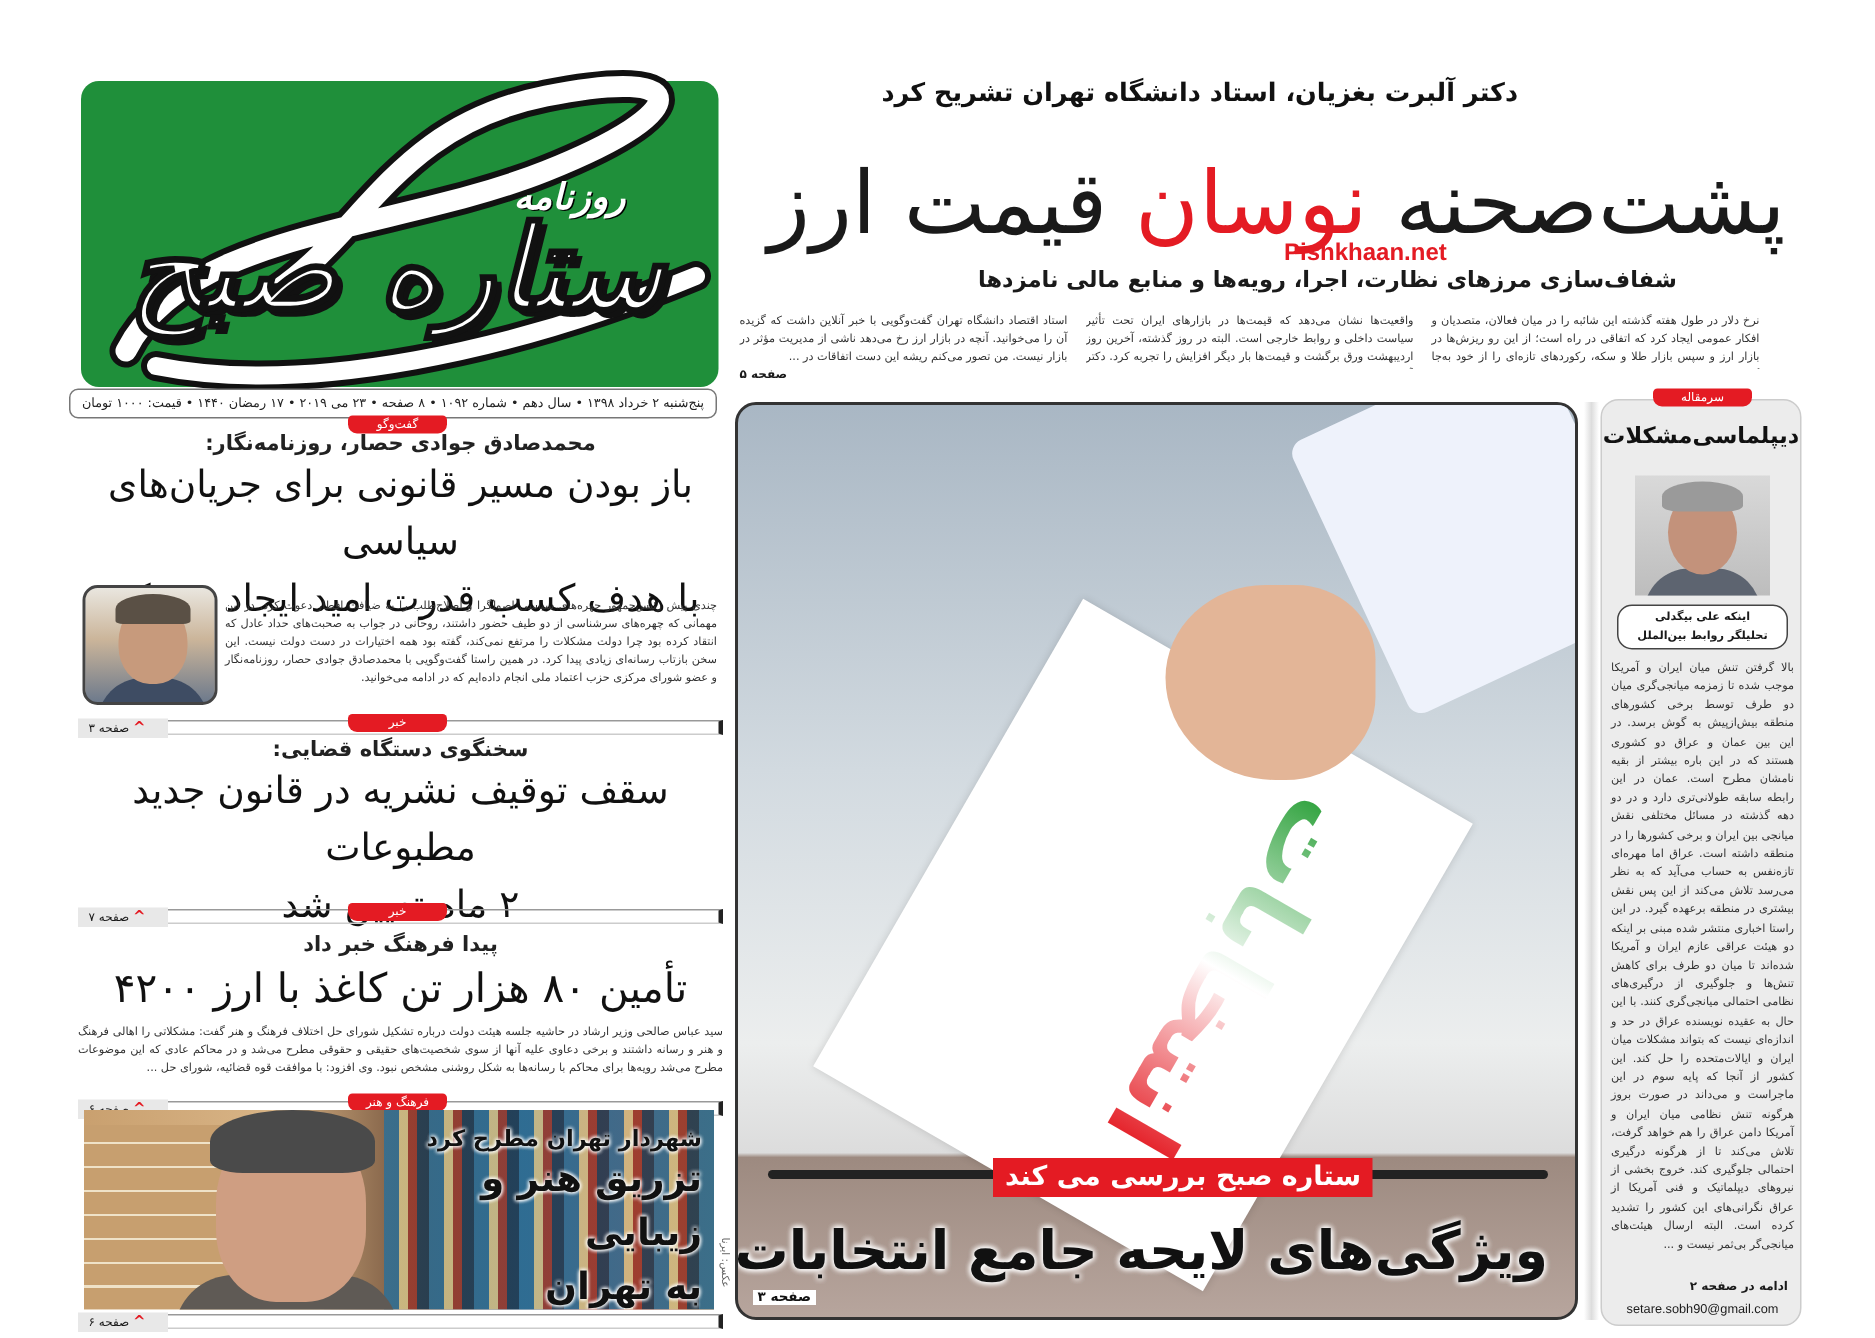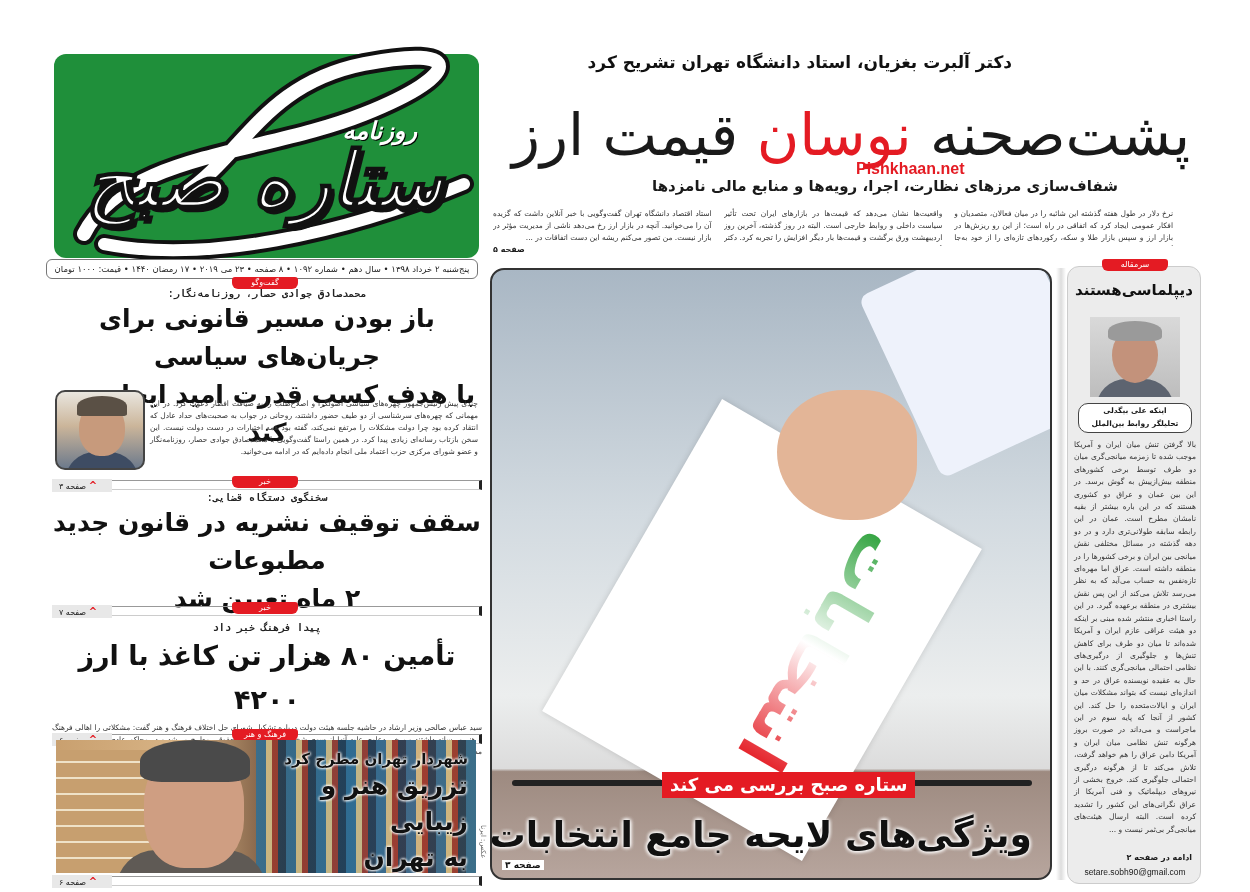--- a/index.html
+++ b/index.html
@@ -54,22 +54,22 @@
     font-size: 16px; font-family: "Liberation Sans", sans-serif; letter-spacing: 0;
   }
   .sub-head { position: absolute; left: 640px; top: 177px; width: 490px; text-align: center; font-size: 15px; font-weight: bold; }
 
   .lead-cols { position: absolute; left: 493px; top: 208px; width: 680px; height: 40px; display: flex; flex-direction: row-reverse; gap: 12px; }
   .lead-col { flex: 1; font-size: 7.5px; line-height: 12px; color: #333; text-align: justify; direction: rtl; overflow: hidden; height: 38px; }
   .lead-page { position: absolute; left: 493px; top: 245px; font-size: 8px; font-weight: bold; direction: rtl; }
 
   
   .article { position: absolute; left: 52px; width: 430px; direction: rtl; text-align: center; }
-  .a-kicker { font-size: 10px; font-weight: bold; color: #222; font-family: Liberation Mono, monospace; }
-  .a-head { font-size: 25px; font-weight: bold; color: #111; line-height: 38px; letter-spacing: -0.5px; }
+  .a-kicker { font-size: 14px; font-weight: bold; color: #222; }
+  .a-head { font-size: 25px; font-weight: normal; color: #111; line-height: 38px; letter-spacing: -0.5px; }
   .a-body { font-size: 7.5px; line-height: 12px; color: #333; text-align: justify; }
   .page-ref {
     position: absolute; left: 52px; width: 430px; height: 10px; border-top: 1px solid #999; border-bottom: 1px solid #ccc;
     border-right: 3px solid #222;
   }
   .page-ref .pr-label {
     position: absolute; left: 0; top: -2px; height: 13px; width: 60px; background: #e8e8e8;
     font-size: 8px; line-height: 13px; padding-left: 7px; direction: rtl; text-align: left;
   }
   .caret { color: #e41b23; font-weight: bold; font-size: 10px; }
@@ -239,21 +239,21 @@
   <div class="slot"></div>
   <div class="red-strap">ستاره صبح بررسی می کند</div>
   <div class="main-title">ویژگی‌های لایحه جامع انتخابات</div>
   <div class="main-page">صفحه ۳</div>
 </div>
 <div class="side-credit">عکس: ایرنا</div>
 <div class="right-shadow"></div>
 
 <div class="editorial">
   <div class="tag" style="left:34px; top:-8px; width:66px;">سرمقاله</div>
-  <div class="ed-title">دیپلماسی‌هستند</div>
+  <div class="ed-title">دیپلماسی‌مشکلات</div>
   <div class="ed-photo">
     <div class="s"></div>
       <div class="h"></div>
       <div class="hr"></div>
   </div>
   <div class="ed-caption">
     <div>اینکه علی بیگدلی</div>
     <div>تحلیلگر روابط بین‌الملل</div>
   </div>
   <div class="ed-body">بالا گرفتن تنش میان ایران و آمریکا موجب شده تا زمزمه میانجی‌گری میان دو طرف توسط برخی کشورهای منطقه بیش‌ازپیش به گوش برسد. در این بین عمان و عراق دو کشوری هستند که در این باره بیشتر از بقیه نامشان مطرح است. عمان در این رابطه سابقه طولانی‌تری دارد و در دو دهه گذشته در مسائل مختلفی نقش میانجی بین ایران و برخی کشورها را در منطقه داشته است. عراق اما مهره‌ای تازه‌نفس به حساب می‌آید که به نظر می‌رسد تلاش می‌کند از این پس نقش بیشتری در منطقه برعهده گیرد. در این راستا اخباری منتشر شده مبنی بر اینکه دو هیئت عراقی عازم ایران و آمریکا شده‌اند تا میان دو طرف برای کاهش تنش‌ها و جلوگیری از درگیری‌های نظامی احتمالی میانجی‌گری کنند. با این حال به عقیده نویسنده عراق در حد و اندازه‌ای نیست که بتواند مشکلات میان ایران و ایالات‌متحده را حل کند. این کشور از آنجا که پایه سوم در این ماجراست و می‌داند در صورت بروز هرگونه تنش نظامی میان ایران و آمریکا دامن عراق را هم خواهد گرفت، تلاش می‌کند تا از هرگونه درگیری احتمالی جلوگیری کند. خروج بخشی از نیروهای دیپلماتیک و فنی آمریکا از عراق نگرانی‌های این کشور را تشدید کرده است. البته ارسال هیئت‌های میانجی‌گر بی‌ثمر نیست و ...</div>

